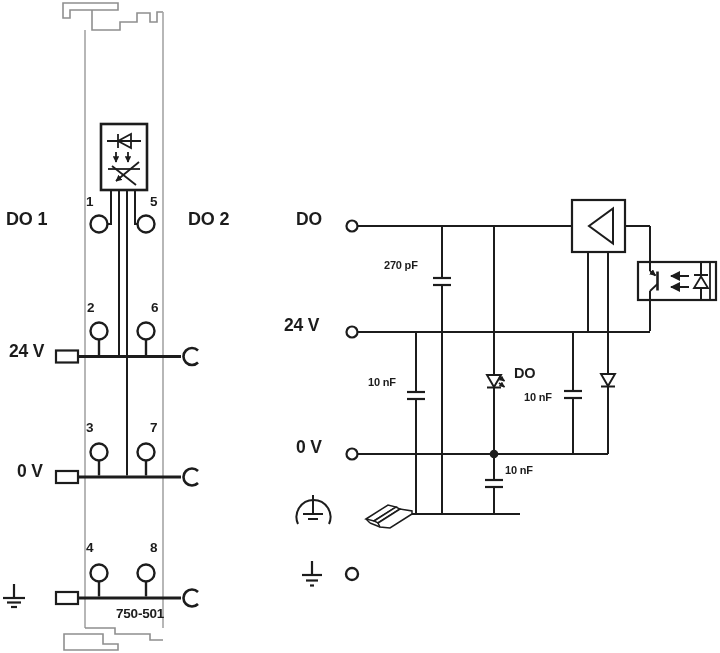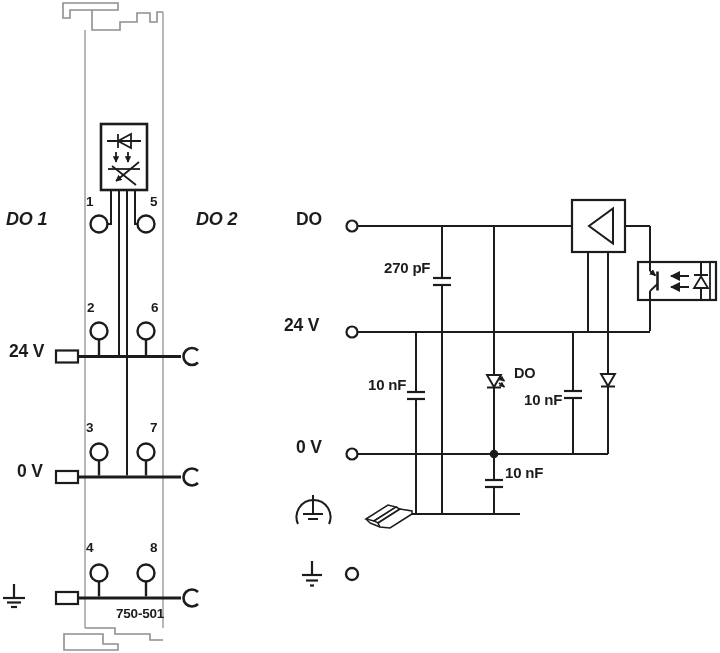--- a/index.html
+++ b/index.html
@@ -5,21 +5,21 @@
   html,body{margin:0;padding:0;background:#ffffff;}
   .stage{
     position:relative;width:720px;height:653px;background:#ffffff;overflow:hidden;
     font-family:"Liberation Sans",sans-serif;
   }
   .stage svg{position:absolute;left:0;top:0;}
   .lbl{
     position:absolute;line-height:1;font-weight:bold;color:#1c1c1c;
     white-space:nowrap;letter-spacing:-0.2px;
   }
-  .fs18{font-size:18px;font-style:italic;} .fs17{font-size:17.5px;} .fs15{font-size:15px;}
+  .fs18{font-size:18px;} .fs17{font-size:17.5px;} .fs15{font-size:11px;}
   .fs14{font-size:14.5px;} .fs13{font-size:13.5px;}
 </style>
 </head>
 <body>
 
 <div class="stage">
 
 <svg width="720" height="653" viewBox="0 0 720 653">
   <defs>
     <marker id="ah" viewBox="0 0 10 10" refX="9" refY="5" markerWidth="5" markerHeight="5" orient="auto-start-reverse">
@@ -210,21 +210,21 @@
     <g stroke-width="2.2">
       <line x1="312" y1="561" x2="312" y2="575"></line>
       <line x1="302" y1="575" x2="322" y2="575"></line>
       <line x1="306" y1="580.5" x2="318" y2="580.5"></line>
       <line x1="310" y1="585.5" x2="314" y2="585.5"></line>
     </g>
   </g>
 </svg>
 
 <span class="lbl fs18" style="left:6px;top:210px;">DO 1</span>
-<span class="lbl fs18" style="left:196px;top:210px;">DO 2</span>
+<span class="lbl fs18" style="left:188px;top:210px;">DO 2</span>
 <span class="lbl fs17" style="left:9px;top:343px;">24 V</span>
 <span class="lbl fs17" style="left:17px;top:463px;">0 V</span>
 <span class="lbl fs13" style="left:116px;top:607px;">750-501</span>
 
 <span class="lbl fs13" style="left:86px;top:195px;">1</span>
 <span class="lbl fs13" style="left:150px;top:195px;">5</span>
 <span class="lbl fs13" style="left:87px;top:301px;">2</span>
 <span class="lbl fs13" style="left:151px;top:301px;">6</span>
 <span class="lbl fs13" style="left:86px;top:421px;">3</span>
 <span class="lbl fs13" style="left:150px;top:421px;">7</span>

